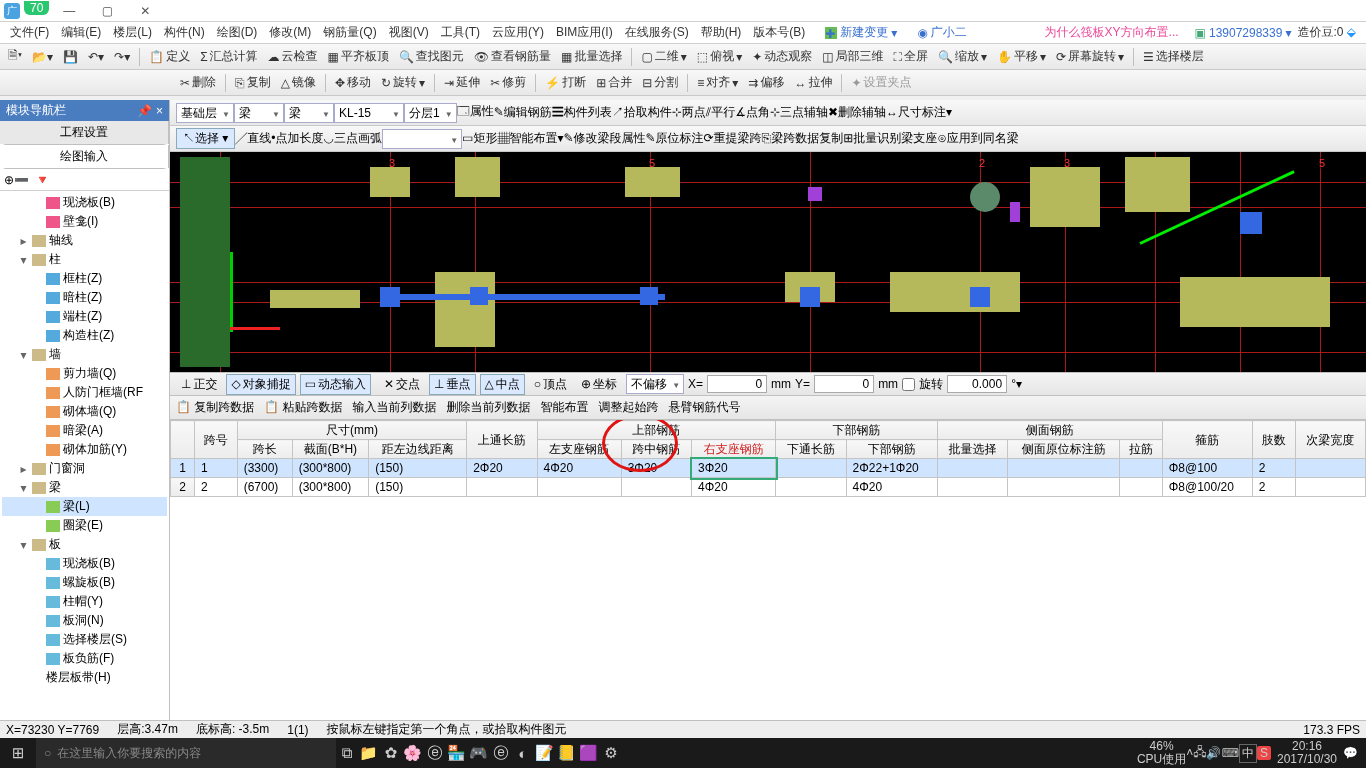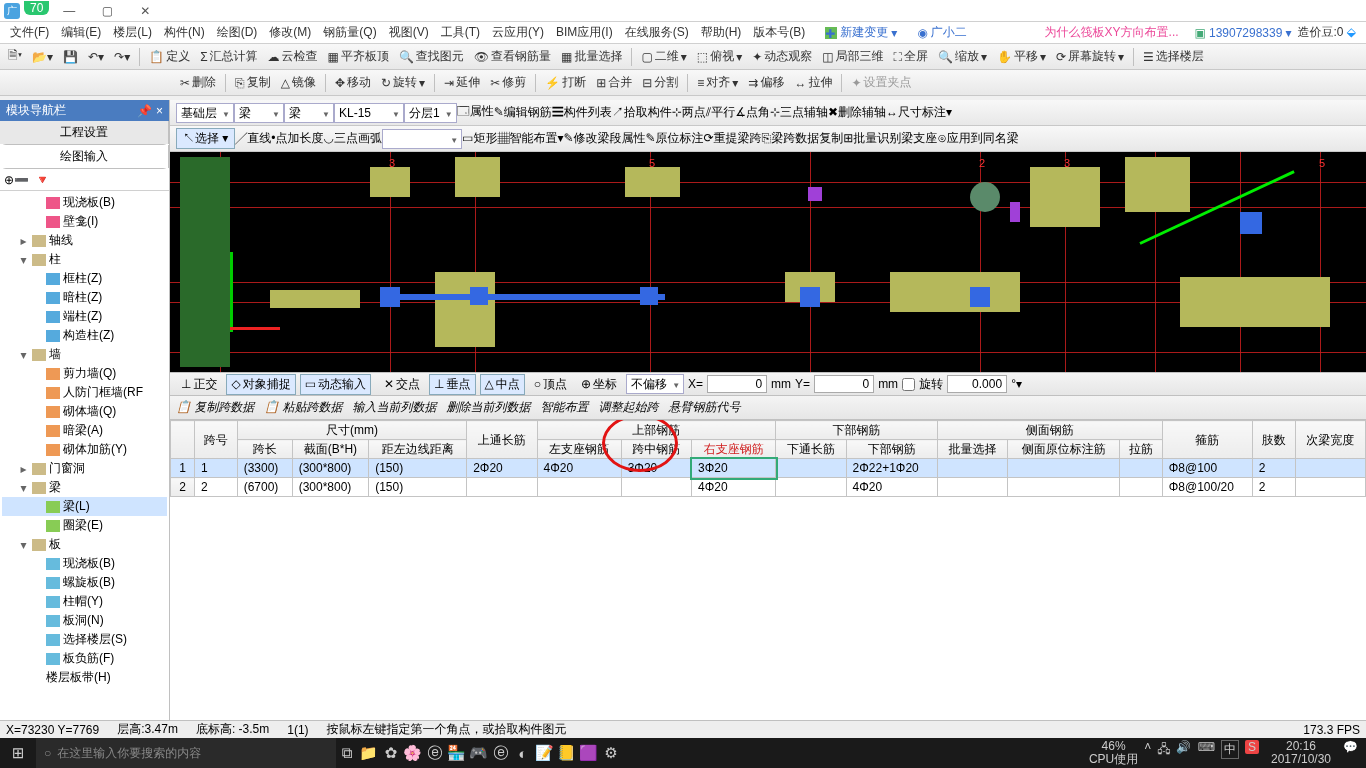--- a/index.html
+++ b/index.html
@@ -58,21 +58,21 @@
 .canvas .beam { position:absolute; height:6px; background:#3468e2; }
 .canvas .axis-y { position:absolute; width:3px; background:#0c0; }
 .canvas .axis-x { position:absolute; height:3px; background:#e22; }
 
 .snap-row { height:24px; background:linear-gradient(#f4f4f4,#e6e6e6); display:flex; align-items:center; padding:0 6px; gap:4px; border-top:1px solid #c0c0c0; border-bottom:1px solid #c0c0c0; overflow:hidden; white-space:nowrap; }
 .snap-btn { padding:1px 4px; border:1px solid transparent; cursor:pointer; display:flex;align-items:center;gap:2px; }
 .snap-btn.on { background:#dbe9ff; border-color:#8ab; }
 .snap-input { width:60px; border:1px solid #aaa; text-align:right; padding:1px 4px; }
 
 .data-tools { height:24px; background:linear-gradient(#f4f4f4,#e6e6e6); display:flex; align-items:center; padding:0 6px; gap:10px; border-bottom:1px solid #c0c0c0; }
-.data-tools span { cursor:pointer;font-style:italic; }
+.data-tools span { cursor:pointer; }
 
 
 .table-wrap { flex:1; background:#fff; overflow:auto; position:relative; }
 table { border-collapse:collapse; width:100%; }
 th,td { border:1px solid #c4c4c4; padding:2px 6px; text-align:left; height:18px; line-height:14px; }
 th { background:linear-gradient(#f8f8f8,#ececec); font-weight:normal; text-align:center; }
 th.hl { color:#d02020; }
 tr.selrow td { background:#cfe4ff; }
 td.rownum { background:linear-gradient(#f8f8f8,#ececec); text-align:center; width:24px; }
 td.editcell { background:#fff; outline:2px solid #3a7; position:relative; }
@@ -82,21 +82,21 @@
 .statusbar { position:absolute; left:0; right:0; bottom:30px; height:18px; background:#eee; border-top:1px solid #c0c0c0; display:flex; align-items:center; gap:18px; padding:0 6px; }
 .statusbar div { white-space:nowrap; }
 .statusbar .fill { flex:1; }
 
 
 .taskbar { position:absolute; left:0; right:0; bottom:0; height:30px; background:#1a1a1a; display:flex; align-items:center; color:#ccc; }
 .taskbar .start { width:36px; text-align:center; font-size:15px; }
 .taskbar .search { display:flex; align-items:center; background:#2a2a2a; height:30px; width:300px; padding:0 8px; gap:6px; color:#888; }
 .taskbar .tico3 { width:22px; text-align:center; font-size:15px; cursor:pointer; }
 .taskbar .fill { flex:1; }
-.taskbar .tray { display:flex; align-items:flex-start; gap:6px; padding:0 8px; }
+.taskbar .tray { display:flex; align-items:center; padding:0 8px; }
 .taskbar .clock { text-align:center; line-height:13px; font-size:11px; padding:0 6px; }
 
 .ico-sq { display:inline-block; width:12px;height:12px; }
 </style>
 </head>
 <body>
 
 <div class="titlebar">
   <span class="icon">广</span>
   <span class="badge">70</span>

